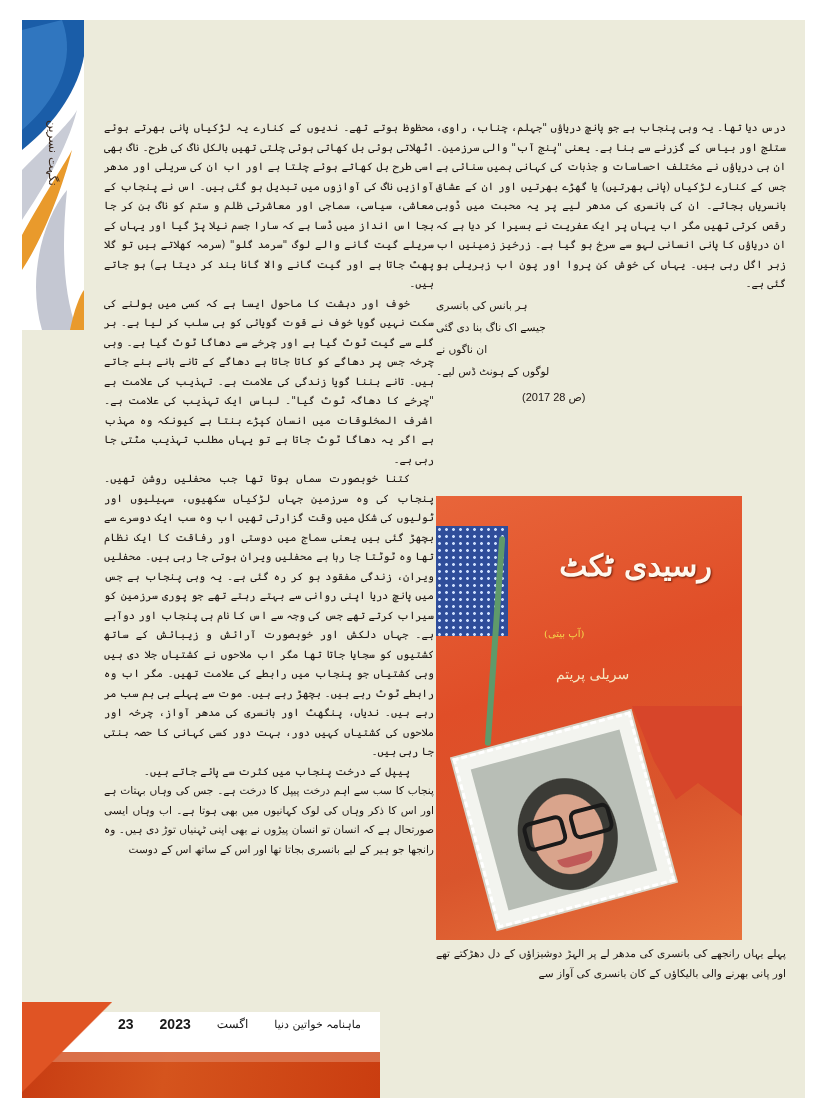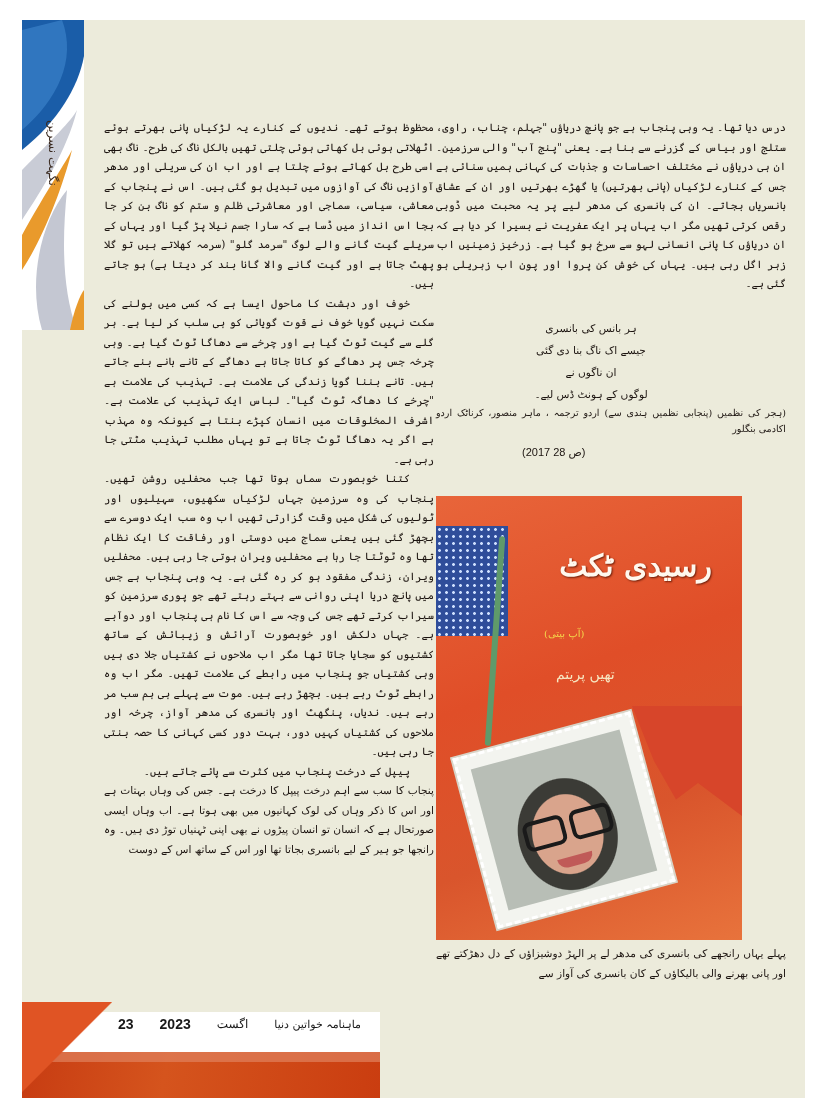--- a/index.html
+++ b/index.html
@@ -5,21 +5,21 @@
   html, body { margin:0; padding:0; }
   body { width:826px; height:1119px; background:#ffffff; position:relative; overflow:hidden; font-family:"DejaVu Sans", sans-serif; }
   .page { position:absolute; left:22px; top:20px; width:783px; height:1078px; background:#ecebdb; }
   .deco { position:absolute; left:22px; top:20px; width:62px; height:310px; overflow:hidden; }
   .author { position:absolute; left:46px; top:120px; writing-mode:vertical-rl; font-size:12px; color:#3a2a20; direction:rtl; font-family:"DejaVu Serif", serif; }
   .col { position:absolute; direction:rtl; text-align:justify; color:#1c1410; font-family:"DejaVu Serif", serif; font-size:10.6px; line-height:19.5px; }
   .col p { margin:0; }
   .col p.ind { text-indent:24px; }
   .left-col { left:104px; top:118px; width:330px; }
   .right-col { left:436px; top:118px; width:350px; }
-  .poem { text-align:center; padding-right:40px;margin-top:23px; }
+  .poem { text-align:left; padding-right:40px; }
   .poem div { line-height:22px; }
   .citation { font-size:9.5px; line-height:16px; margin-top:8px; }
   .cite-year { text-align:right; direction:ltr; font-family:"Liberation Sans", sans-serif; font-size:11px; margin-top:6px; padding-left:86px; text-align:left; }
   .cover { position:absolute; left:436px; top:496px; width:306px; height:444px; background:linear-gradient(160deg,#e8653a 0%,#e04e28 40%,#d9552c 70%,#e8733c 100%); overflow:hidden; }
   .cover .dots { position:absolute; left:0; top:30px; width:72px; height:110px; background:#2f4d9a; background-image:radial-gradient(#cfe0ff 1.2px, transparent 1.6px); background-size:7px 7px; }
   .cover .stem { position:absolute; left:56px; top:40px; width:6px; height:210px; background:#5f9a6a; transform:rotate(4deg); border-radius:3px; }
   .cover .title { position:absolute; right:30px; top:52px; font-size:30px; color:#fff8ee; font-weight:bold; direction:rtl; text-shadow:1px 1px 2px #6b1d08; font-family:"DejaVu Serif", serif; }
   .cover .sub { position:absolute; left:108px; top:132px; font-size:10px; color:#f4d64a; direction:rtl; font-family:"DejaVu Serif", serif; }
   .cover .auth { position:absolute; left:120px; top:170px; font-size:14px; color:#f7e7c2; direction:rtl; font-family:"DejaVu Serif", serif; }
   .cover .stamp { position:absolute; left:36px; top:236px; width:178px; height:170px; background:#f3f4ef; transform:rotate(-15deg); border:3px dashed #ffffff; box-shadow:0 0 0 2px #d8d4c8; }
@@ -66,31 +66,30 @@
 </div>
 
 <div class="col right-col">
   <p>درس دیا تھا۔ یہ وہی پنجاب ہے جو پانچ دریاؤں "جہلم، چناب، راوی، ستلج اور بیاس کے گزرنے سے بنا ہے۔ یعنی "پنج آب" والی سرزمین۔ ان ہی دریاؤں نے مختلف احساسات و جذبات کی کہانی ہمیں سنائی ہے جس کے کنارے لڑکیاں (پانی بھرتیں) یا گھڑے بھرتیں اور ان کے عشاق بانسریاں بجاتے۔ ان کی بانسری کی مدھر لیے پر یہ محبت میں ڈوبی رقص کرتی تھیں مگر اب یہاں پر ایک عفریت نے بسیرا کر دیا ہے کہ ان دریاؤں کا پانی انسانی لہو سے سرخ ہو گیا ہے۔ زرخیز زمینیں اب زہر اگل رہی ہیں۔ یہاں کی خوش کن پروا اور پون اب زہریلی ہو گئی ہے۔</p>
   <div class="poem">
     <div>ہر بانس کی بانسری</div>
     <div>جیسے اک ناگ بنا دی گئی</div>
     <div>ان ناگوں نے</div>
     <div>لوگوں کے ہونٹ ڈس لیے۔</div>
   </div>
-  <p class="citation">(ہجر کی نظمیں (پنجابی نظمیں ہندی سے) اردو ترجمہ ، ماہر منصور، کرناٹک اردو اکادمی بنگلور</p>
   <div class="cite-year">(2017 ص 28)</div>
 </div>
 
 <div class="cover">
   <div class="dots"></div>
   <div class="stem"></div>
   <div class="redpatch"></div>
   <div class="title">رسیدی ٹکٹ</div>
   <div class="sub">(آپ بیتی)</div>
-  <div class="auth">تھیں پریتم</div>
+  <div class="auth">سریلی پریتم</div>
   <div class="stamp">
     <div class="photo">
       <div class="glass g1"></div>
       <div class="glass g2"></div>
       <div class="mouth"></div>
     </div>
   </div>
 </div>
 
 <div class="caption">پہلے یہاں رانجھے کی بانسری کی مدھر لے پر الہڑ دوشیزاؤں کے دل دھڑکتے تھے اور پانی بھرنے والی بالیکاؤں کے کان بانسری کی آواز سے</div>

